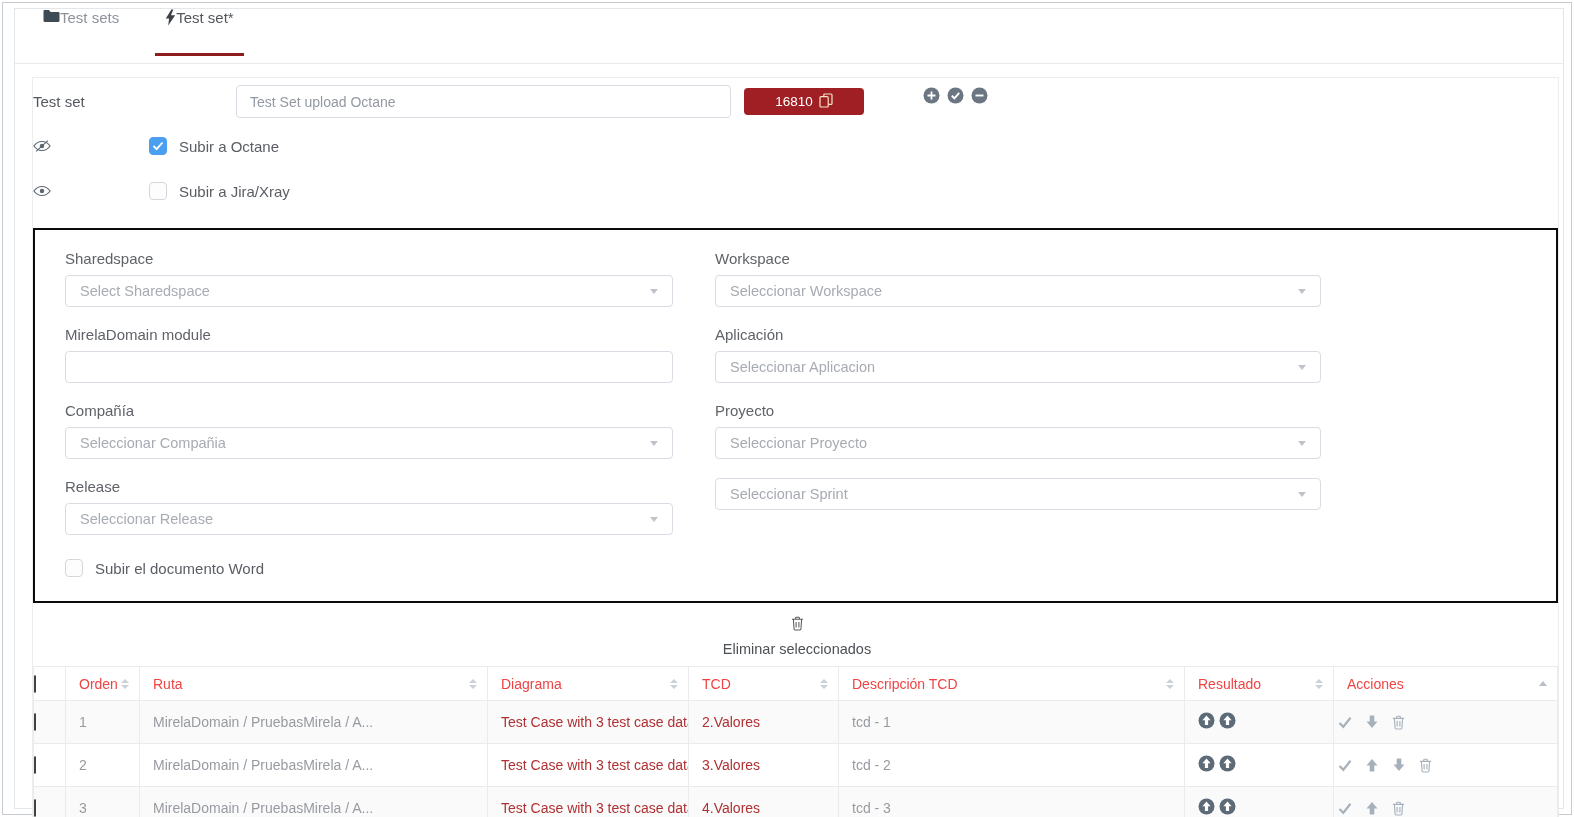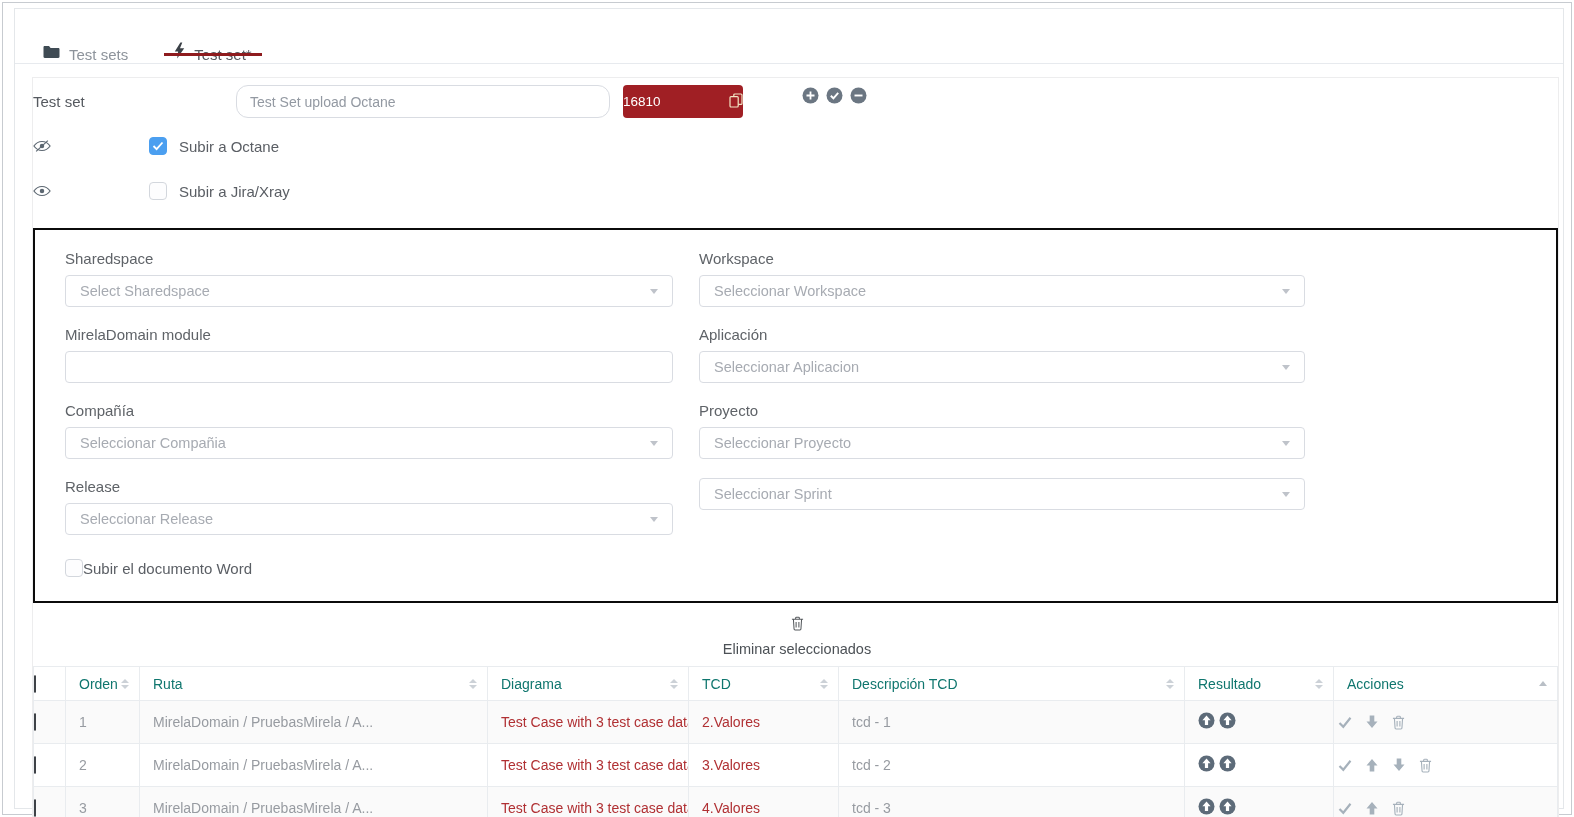--- a/index.html
+++ b/index.html
@@ -2,65 +2,65 @@
 <html><head>
 <meta charset="utf-8">
 <style>
   * { margin:0; padding:0; box-sizing:border-box; }
   html,body { width:1574px; height:817px; background:#fff; font-family:"Liberation Sans", sans-serif; }
   .page-frame { position:absolute; left:2px; top:2px; right:2px; bottom:2px; border:1px solid #c7cbd0; background:#fff; }
   .card { position:absolute; left:11px; top:5px; right:7px; bottom:5px; border:1px solid #e4e7ea; background:#fff; }
 
   
   .tabbar { height:55px; border-bottom:1px solid #e7eaee; display:flex; align-items:center; padding-left:22px; gap:34px; }
-  .tab { position:relative; display:flex; align-items:flex-end; gap:9px; height:100%; padding:0 6px; cursor:pointer; }
+  .tab { position:relative; display:flex; align-items:flex-start; gap:0; height:100%; padding:0 6px; cursor:pointer; }
   .tab-label { font-size:15px; color:#8d939b; }
   .tab.active .tab-label { color:#53575d; }
   .tab-underline { position:absolute; left:-4px; right:-4px; bottom:7px; height:3px; background:#8e1b1e; }
 
   
   .content { padding:13px 4px 0 17px; }
   .subpanel { border:1px solid #ededee; background:#fff; padding:0; }
 
   .testset-row { display:flex; align-items:center; margin-top:7px; }
   .testset-label { width:203px; font-size:15px; color:#55595f; }
-  .testset-input { width:374px; height:33px; border:1px solid #d9dce2; border-radius:12px; padding:0 13px; font-size:14px; color:#9399a2; font-family:"Liberation Sans",sans-serif; outline:none; }
-  .id-badge { margin-left:13px; width:120px; height:33px; background:#a01f24; border-radius:4px; color:#fff; font-size:13.5px; display:flex; align-items:center; justify-content:space-between; gap:6px; cursor:pointer; }
+  .testset-input { width:495px; height:33px; border:1px solid #d9dce2; border-radius:4px; padding:0 13px; font-size:14px; color:#9399a2; font-family:"Liberation Sans",sans-serif; outline:none; }
+  .id-badge { margin-left:13px; width:120px; height:27px; background:#a01f24; border-radius:4px; color:#fff; font-size:13.5px; display:flex; align-items:center; justify-content:center; gap:6px; cursor:pointer; }
   .circle-btns { display:flex; align-items:center; gap:7px; margin-left:59px; margin-bottom:12px; }
   .circle-btns svg { display:block; cursor:pointer; }
 
   .check-row { display:flex; align-items:center; }
   .check-row.first { margin-top:27px; }
   .check-row.second { margin-top:19px; }
   .eye-cell { width:20px; display:flex; align-items:center; }
   .cbx { width:18px; height:18px; border:1px solid #d3d7dd; border-radius:4px; background:#fdfdfe; margin-left:96px; display:flex; align-items:center; justify-content:center; cursor:pointer; }
   .cbx.checked { background:#4b9ff0; border-color:#4b9ff0; }
   .check-row .lbl { margin-left:12px; font-size:15px; color:#5a5e64; }
 
   
   .octane-panel { margin-top:28px; border:2px solid #0b0b0b; padding:20px 30px 24px 30px; }
-  .form-grid { display:grid; grid-template-columns:608px 606px; column-gap:26px; }
+  .form-grid { display:grid; grid-template-columns:608px 606px; column-gap:42px; }
   .field { margin-bottom:19px; }
   .field-label { font-size:15px; color:#5f6368; height:18px; margin-bottom:7px; }
   .select-box { height:32px; border:1px solid #d9dce2; border-radius:4px; display:flex; align-items:center; padding:0 14px; cursor:pointer; background:#fff; }
   .select-placeholder { font-size:14.5px; color:#a7abb2; flex:1; }
   .select-caret { width:0; height:0; border-left:4px solid transparent; border-right:4px solid transparent; border-top:5px solid #bfc3ca; }
   .text-box { width:100%; height:32px; border:1px solid #d9dce2; border-radius:4px; padding:0 14px; font-size:14.5px; color:#5f6368; outline:none; font-family:"Liberation Sans",sans-serif; }
   .word-row { display:flex; align-items:center; margin-top:5px; }
   .word-row .cbx { margin-left:0; }
-  .word-row .lbl { font-size:15px; color:#5a5e64; }
+  .word-row .lbl { margin-left:12px; font-size:15px; color:#5a5e64; }
 
   
   .delete-bar { margin-top:13px; display:flex; align-items:center; gap:6px; padding-left:3px; cursor:pointer;flex-direction:column; }
   .delete-bar .lbl { font-size:14.5px; color:#4c5156; }
 
   
   table { margin-top:9px; width:100%; border-collapse:collapse; table-layout:fixed; }
   th, td { border:1px solid #e9ecef; font-weight:normal; text-align:left; vertical-align:middle; overflow:hidden; white-space:nowrap; }
-  th { height:34px; font-size:14px; color:#0f766e; background:#fff; }
+  th { height:34px; font-size:14px; color:#ef4444; background:#fff; }
   td { height:43px; font-size:14px; }
   tbody tr:nth-child(odd) { background:#fafafa; }
   .th-inner { display:flex; align-items:center; padding:0 10px 0 13px; }
   .td-inner { display:flex; align-items:center; padding:0 10px 0 13px; }
   .sort { display:inline-flex; flex-direction:column; gap:2px; margin-left:auto; cursor:pointer; }
   .sort i { width:0; height:0; border-left:4px solid transparent; border-right:4px solid transparent; }
   .sort .up { border-bottom:4px solid #ccd1d7; }
   .sort .dn { border-top:4px solid #ccd1d7; }
   .sort-asc { width:0; height:0; border-left:4px solid transparent; border-right:4px solid transparent; border-bottom:5px solid #b9bfc6; margin-left:auto; cursor:pointer; }
   .row-cbx { width:15px; height:15px; border:1.5px solid #3e4247; border-radius:3px; background:#fff; margin:0 auto; cursor:pointer; }

